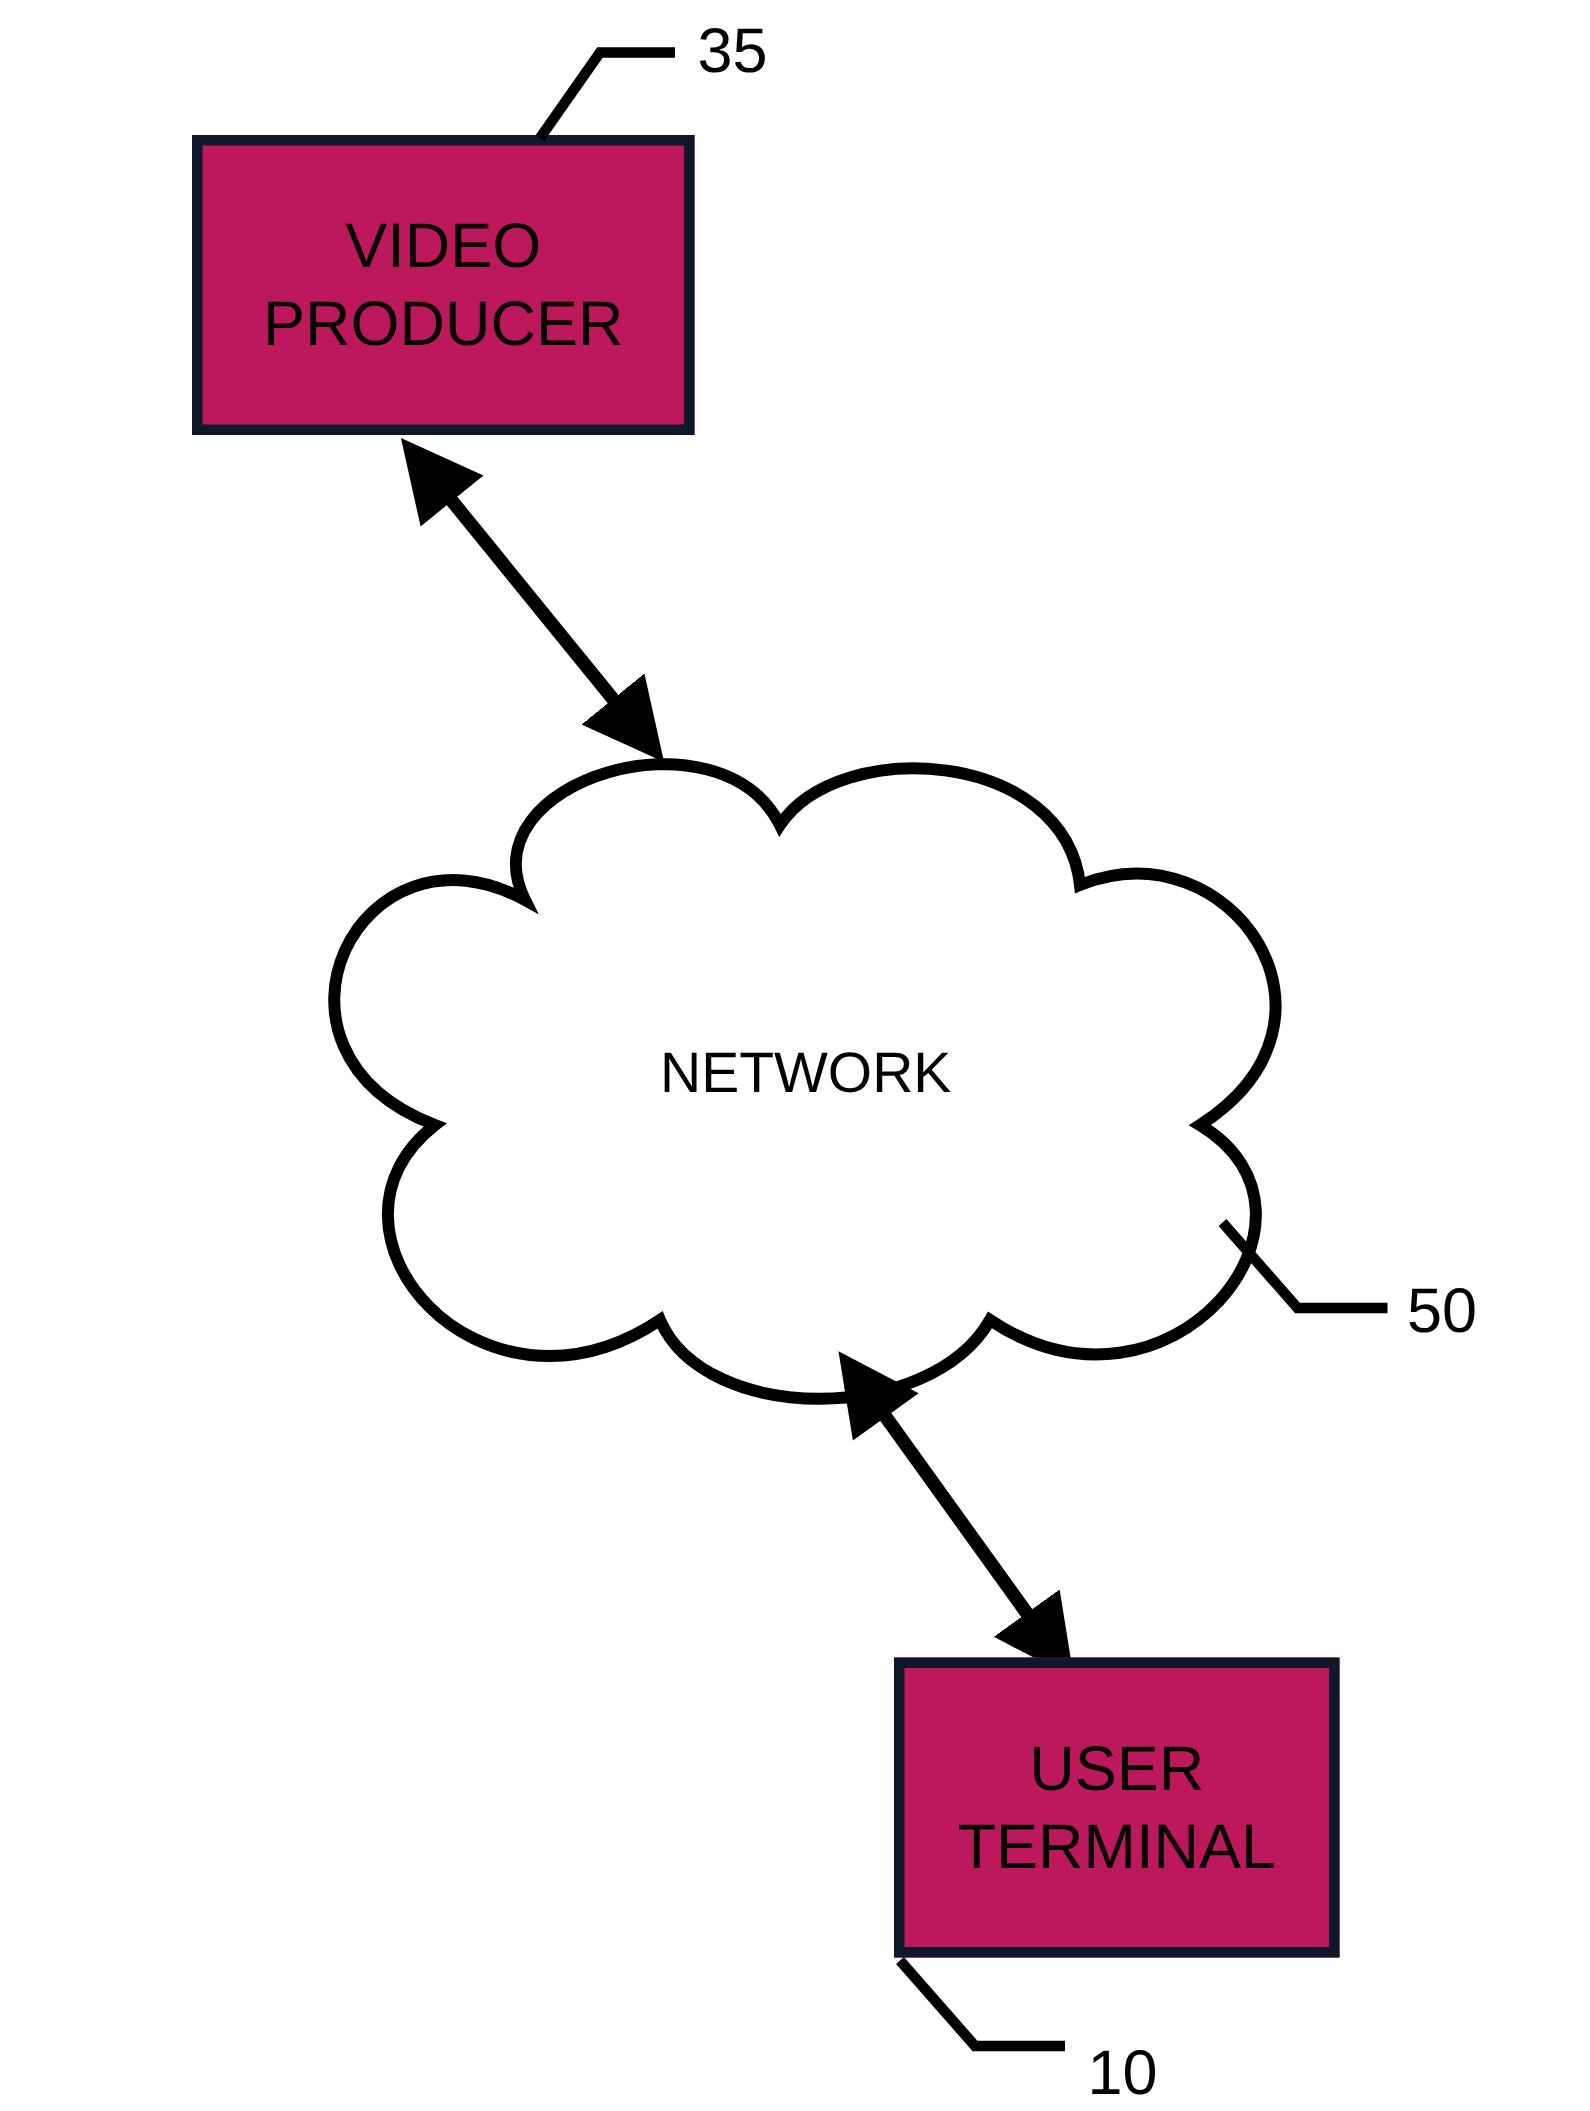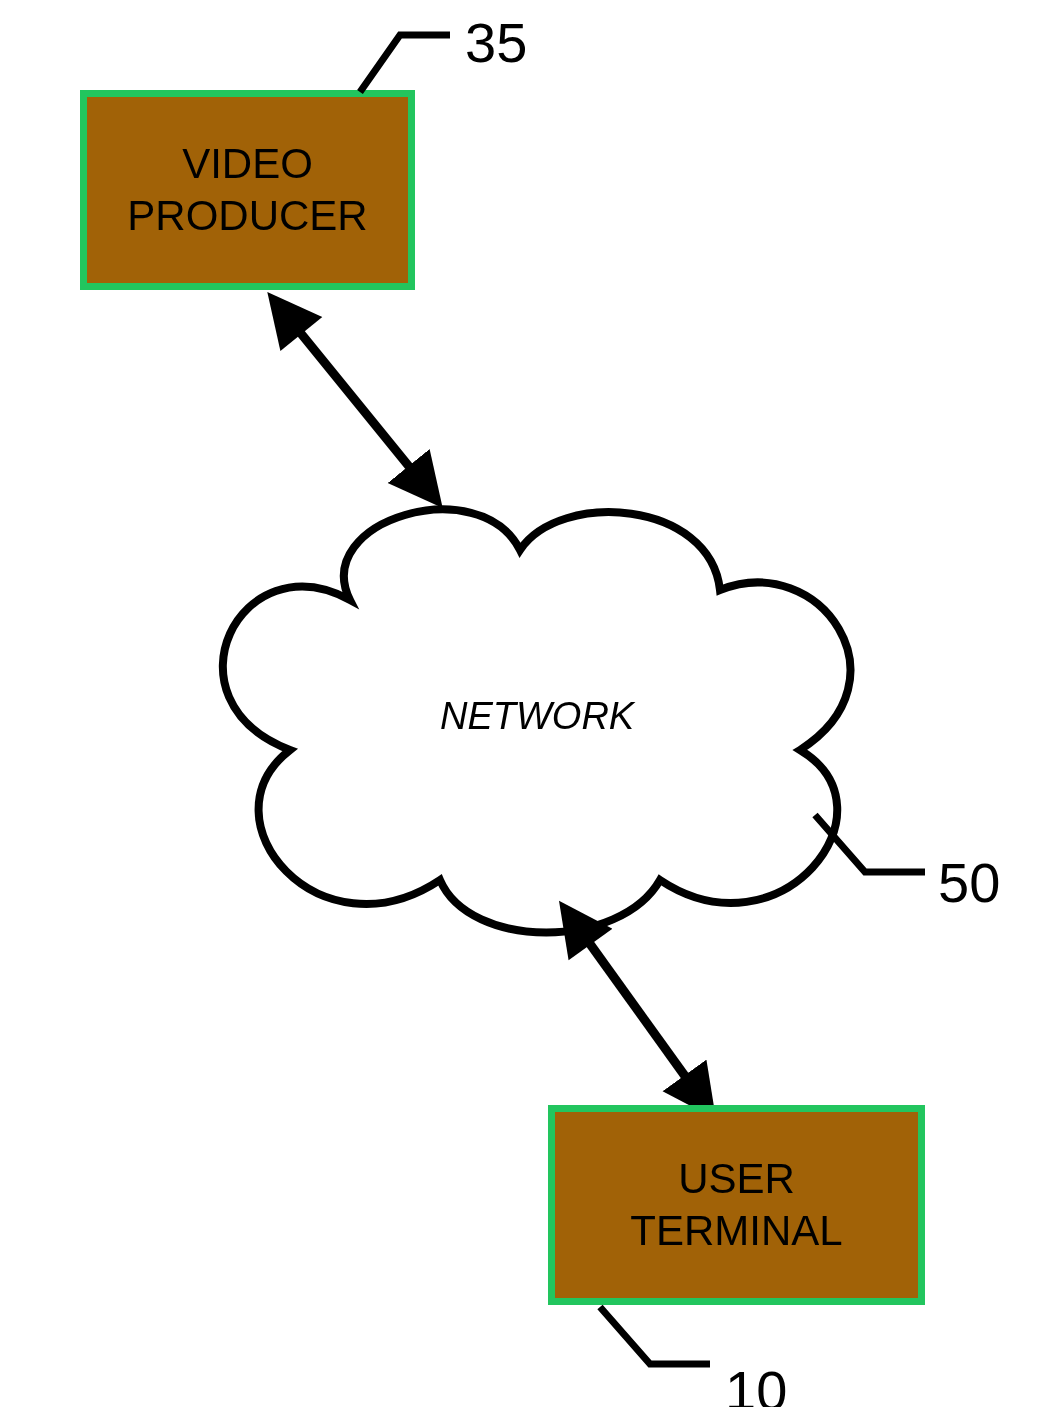--- a/index.html
+++ b/index.html
@@ -5,54 +5,54 @@
     * { margin: 0; padding: 0; box-sizing: border-box; }
     body {
       width: 1060px;
       height: 1407px;
       background: #ffffff;
       position: relative;
       font-family: Arial, Helvetica, sans-serif;
     }
     .box {
       position: absolute;
-      border: 7px solid #22c55e;
-      background: #a16207;
+      border: 7px solid #0f172a;
+      background: #be185d;
       display: flex;
       align-items: center;
       justify-content: center;
       text-align: center;
       font-size: 42px;
       font-weight: 400;
       line-height: 1.25;
+      margin-left: 48px;
     }
     .label {
       position: absolute;
-      font-size: 56px;
+      font-size: 42px;
       font-weight: 400;
     }
     .callout-line {
       position: absolute;
       stroke: #000;
       stroke-width: 7;
       fill: none;
     }
     .arrow-svg {
       position: absolute;
       pointer-events: none;
     }
     .cloud-svg {
       position: absolute;
     }
     .cloud-label {
       position: absolute;
       font-size: 38px;
       font-weight: 400;
       text-align: left;
-      font-style: italic;
     }
   </style>
 </head>
 <body>
 
 <div class="box" style="left:80px; top:90px; width:335px; height:200px;">
   <span style="white-space:pre-line;">VIDEO
 PRODUCER</span>
 </div>
 
@@ -95,21 +95,21 @@
     <marker id="ah2a" markerWidth="10" markerHeight="10" refX="2" refY="3" orient="auto">
       <polygon points="0,0 6,3 0,6" fill="#000"></polygon>
     </marker>
     <marker id="ah2b" markerWidth="10" markerHeight="10" refX="4" refY="3" orient="auto">
       <polygon points="6,0 0,3 6,6" fill="#000"></polygon>
     </marker>
   </defs>
   <line x1="40" y1="30" x2="155" y2="190" stroke="#000" stroke-width="9" marker-end="url(#ah2a)" marker-start="url(#ah2b)"></line>
 </svg>
 
-<div class="box" style="left:548px; top:1105px; width:377px; height:200px;">
+<div class="box" style="left:548px; top:1105px; width:297px; height:200px;">
   <span style="white-space:pre-line;">USER
 TERMINAL</span>
 </div>
 
 <svg class="callout-line" style="left:595px; top:1302px; width:120px; height:70px;">
   <path d="M 5 5 L 55 62 L 115 62"></path>
 </svg>
 <div class="label" style="left:725px; top:1342px;margin-top:16px;">10</div>
 
 </body></html>

